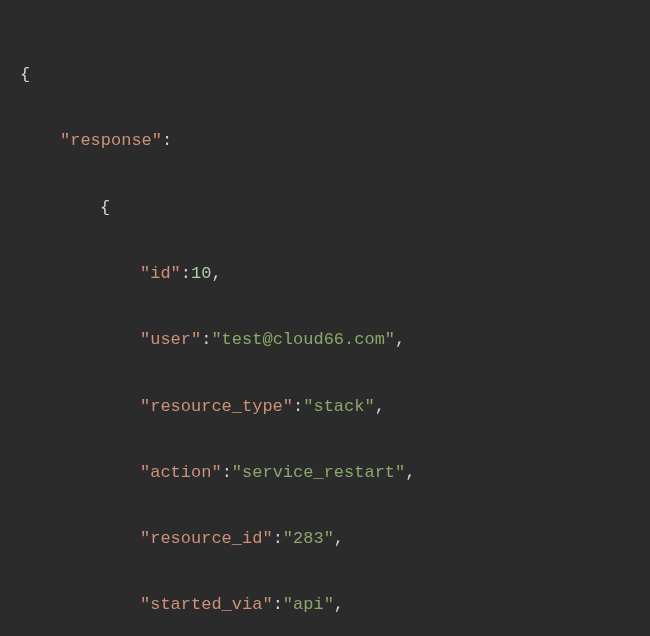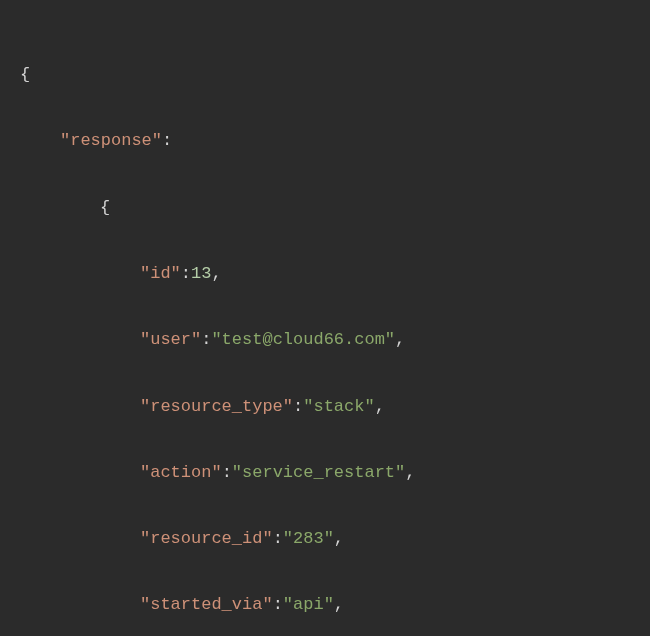--- a/index.html
+++ b/index.html
@@ -40,21 +40,21 @@
     .ind2 { padding-left: 80px; }
     .ind3 { padding-left: 120px; }
   </style>
 </head>
 <body>
 
 <div class="code-block">
 <span class="line"><span class="punct">{</span></span>
 <span class="line ind1"><span class="key">"response"</span><span class="punct">:</span></span>
 <span class="line ind2"><span class="punct">{</span></span>
-<span class="line ind3"><span class="key">"id"</span><span class="punct">:</span><span class="number">13</span><span class="punct">,</span></span>
+<span class="line ind3"><span class="key">"id"</span><span class="punct">:</span><span class="number">10</span><span class="punct">,</span></span>
 <span class="line ind3"><span class="key">"user"</span><span class="punct">:</span><span class="string">"test@cloud66.com"</span><span class="punct">,</span></span>
 <span class="line ind3"><span class="key">"resource_type"</span><span class="punct">:</span><span class="string">"stack"</span><span class="punct">,</span></span>
 <span class="line ind3"><span class="key">"action"</span><span class="punct">:</span><span class="string">"service_restart"</span><span class="punct">,</span></span>
 <span class="line ind3"><span class="key">"resource_id"</span><span class="punct">:</span><span class="string">"283"</span><span class="punct">,</span></span>
 <span class="line ind3"><span class="key">"started_via"</span><span class="punct">:</span><span class="string">"api"</span><span class="punct">,</span></span>
 
 
 
 
 

